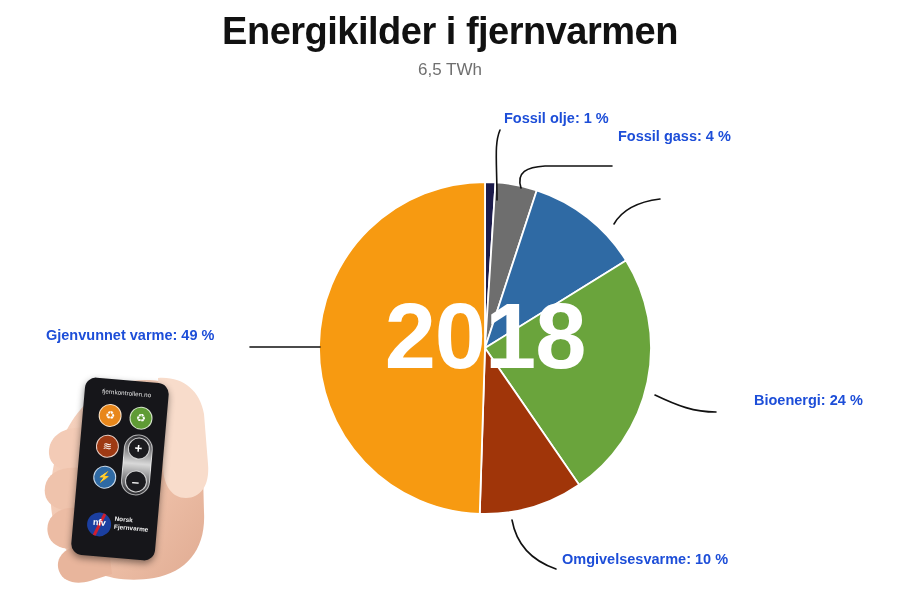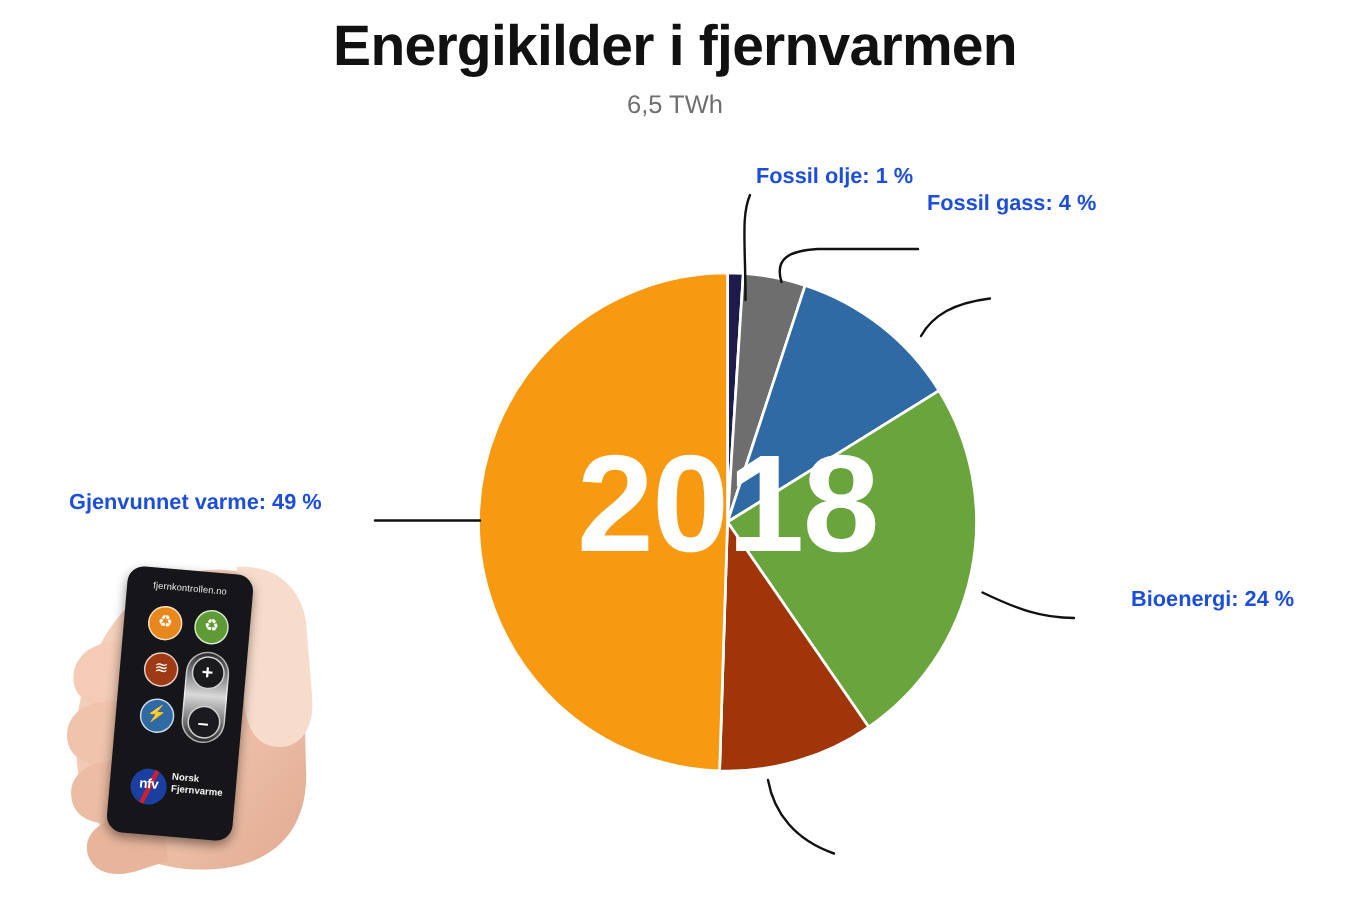--- a/index.html
+++ b/index.html
@@ -217,20 +217,21 @@
         <path d="M512,508 C516,530 530,548 556,557"></path>
         <path d="M320,335 L250,335"></path>
       </g>
     </svg>
     <div id="pie-center-year">2018</div>
   </div>
 
   <div class="callout" id="label-fossil-olje">Fossil olje: 1 %</div>
   <div class="callout" id="label-fossil-gass">Fossil gass: 4 %</div>
   <div class="callout" id="label-bioenergi">Bioenergi: 24 %</div>
+  <div class="callout" id="label-omgivelsesvarme">Omgivelsesvarme: 10 %</div>
   <div class="callout" id="label-gjenvunnet-varme">Gjenvunnet varme: 49 %</div>
 
   <div id="remote-photo">
 
     <svg id="hand-shape" viewBox="0 0 228 228">
       <defs>
         <linearGradient id="skin" x1="0" y1="0" x2="1" y2="1">
           <stop offset="0%" stop-color="#f7d6c4"></stop>
           <stop offset="55%" stop-color="#f0c3ab"></stop>
           <stop offset="100%" stop-color="#e0ab92"></stop>

